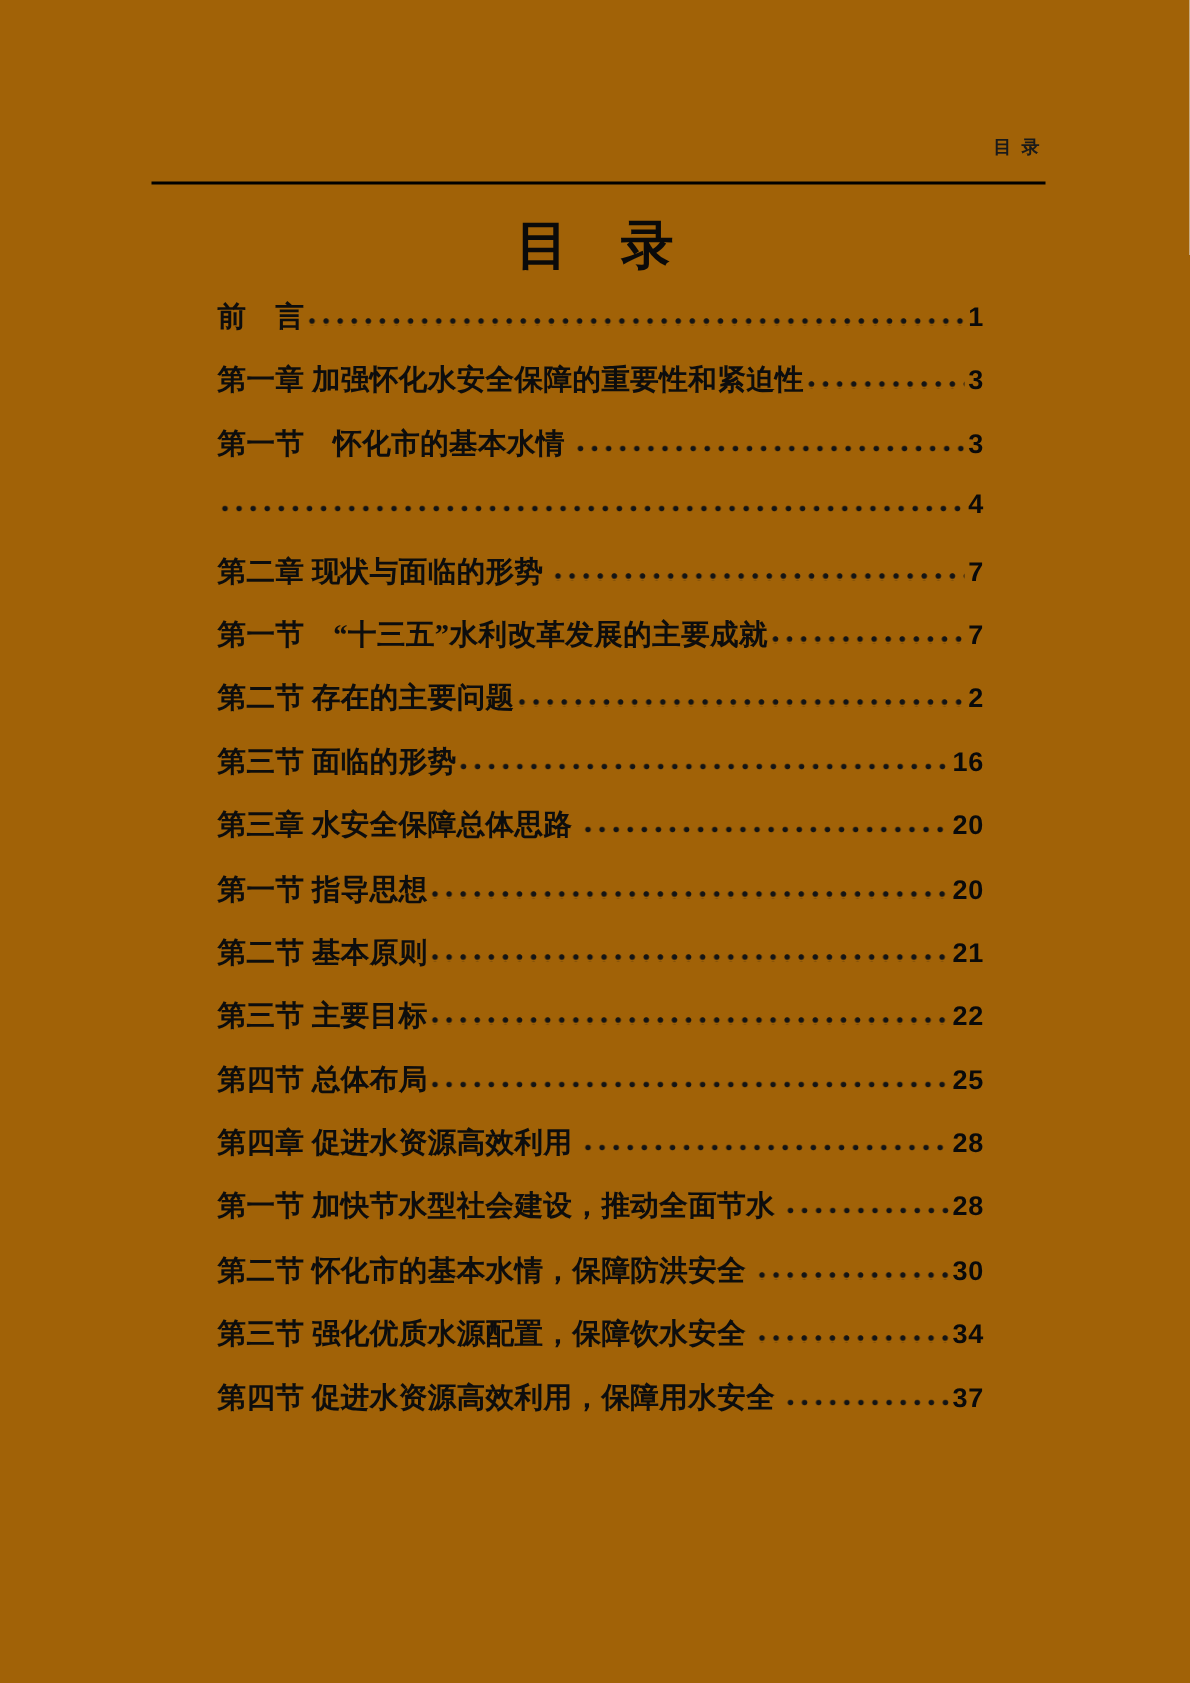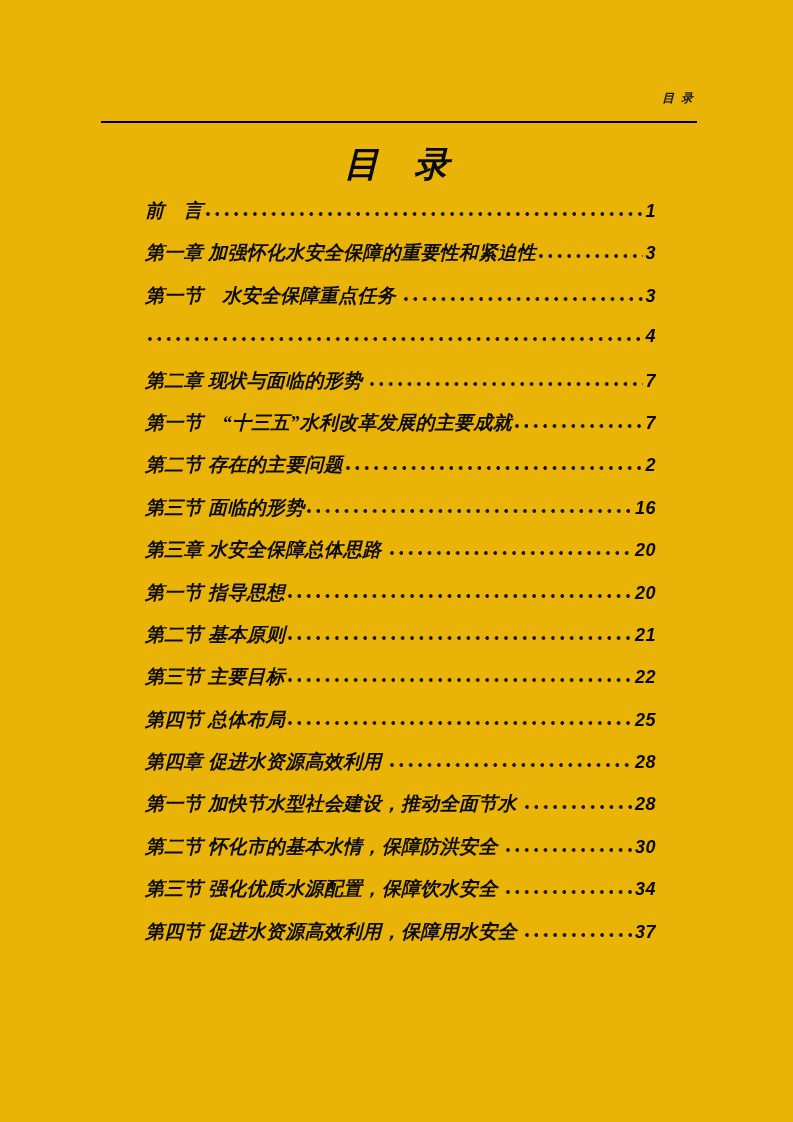--- a/index.html
+++ b/index.html
@@ -5,25 +5,24 @@
   html, body {
     margin: 0;
     padding: 0;
     background: #e8e8e8;
   }
   .page {
     position: relative;
     width: 793px;
     height: 1122px;
     margin: 0 auto;
-    background: #eab308;
+    background: #a16207;
     color: #0d0d0d;
     font-family: "Liberation Serif", "DejaVu Serif", serif;
     overflow: hidden;
-    font-style: italic;
   }
   .running-header {
     position: absolute;
     left: 101px;
     top: 90px;
     width: 592px;
     text-align: right;
     padding-right: 6px;
     font-size: 12px;
     font-weight: bold;
@@ -111,21 +110,21 @@
       <span class="toc-page">1</span>
     </div>
 
     <div class="toc-row">
       <span class="toc-label">第一章 加强怀化水安全保障的重要性和紧迫性</span>
       <span class="toc-leader"></span>
       <span class="toc-page">3</span>
     </div>
 
     <div class="toc-row">
-      <span class="toc-label">第一节　水安全保障重点任务 </span>
+      <span class="toc-label">第一节　怀化市的基本水情 </span>
       <span class="toc-leader"></span>
       <span class="toc-page">3</span>
     </div>
 
     <div class="toc-row">
       <span class="toc-leader"></span>
       <span class="toc-page">4</span>
     </div>
 
     <div class="toc-row">

